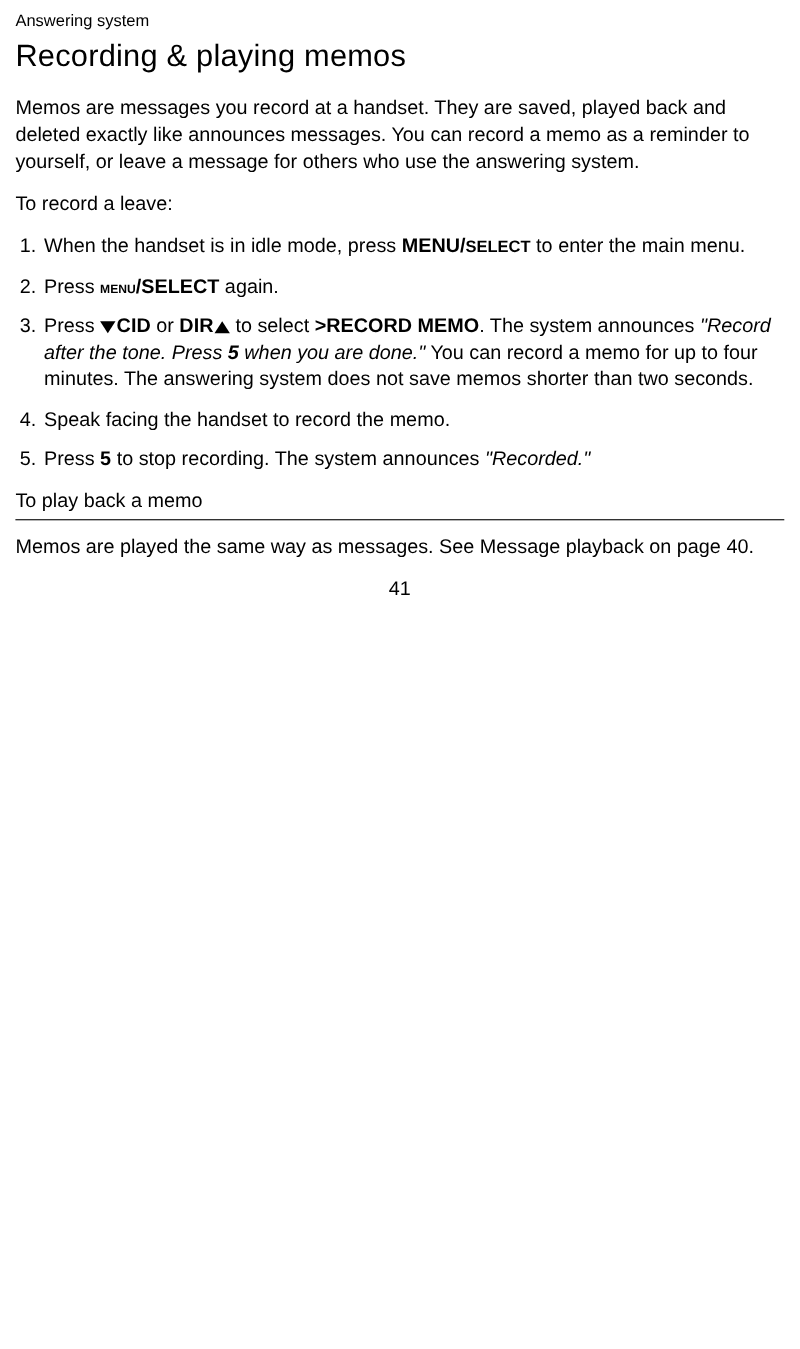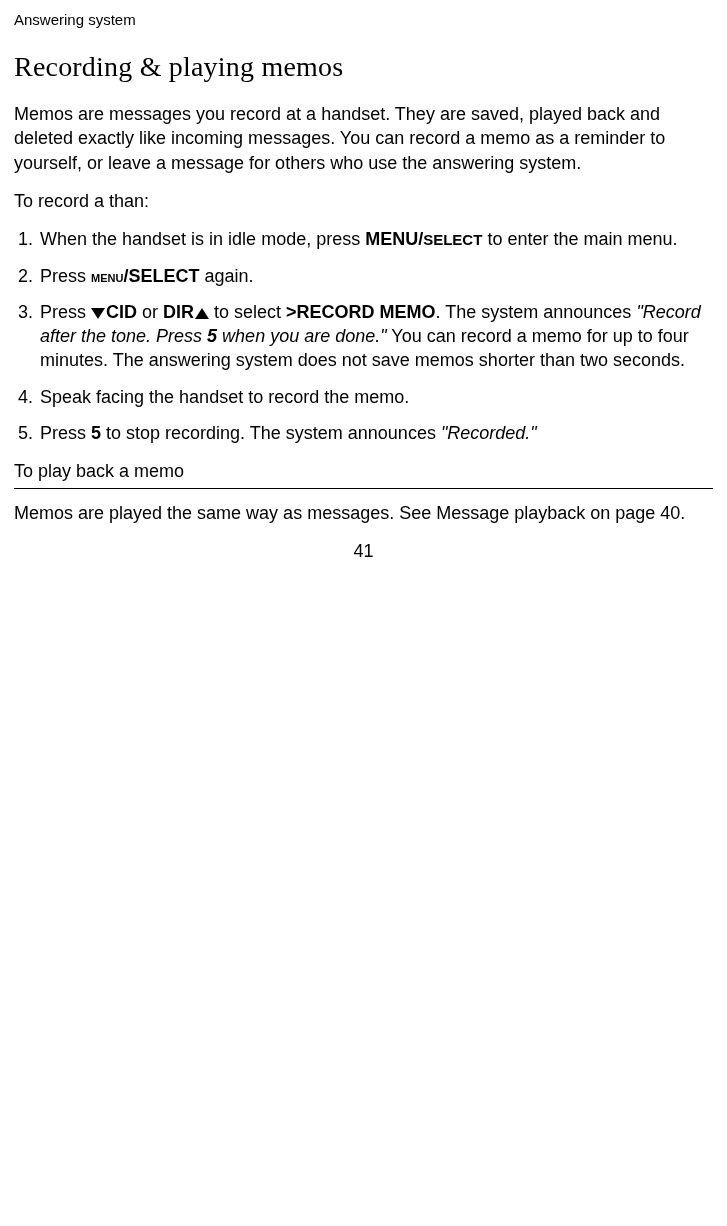--- a/index.html
+++ b/index.html
@@ -8,28 +8,27 @@
     color: #000;
     background: #fff;
     margin: 0;
     padding: 10px 14px 14px 14px;
     width: 727px;
     box-sizing: border-box;
     line-height: 1.35;
   }
   .header-label {
     font-size: 15px;
-    margin-bottom: 18px;
+    margin-bottom: 2px;
   }
   h1.title {
     font-size: 28px;
     font-weight: 400;
     margin: 0 0 16px 0;
     letter-spacing: 0.2px;
-    font-family: Liberation Serif, serif;
   }
   p { margin: 0 0 14px 0; }
   ol {
     margin: 0 0 14px 0;
     padding-left: 24px;
   }
   ol li {
     margin-bottom: 12px;
     padding-left: 2px;
   }
@@ -65,23 +64,23 @@
     font-size: 18px;
   }
 </style>
 </head>
 <body>
 
 <div class="header-label">Answering system</div>
 
 <h1 class="title">Recording &amp; playing memos</h1>
 
-<p>Memos are messages you record at a handset. They are saved, played back and deleted exactly like incoming messages. You can record a memo as a reminder to yourself, or leave a message for others who use the answering system.</p>
+<p>Memos are messages you record at a handset. They are saved, played back and deleted exactly like announces messages. You can record a memo as a reminder to yourself, or leave a message for others who use the answering system.</p>
 
-<p>To record a than:</p>
+<p>To record a leave:</p>
 
 <ol>
   <li>
     <span>When the handset is in idle mode, press </span><span class="bold">MENU/</span><span class="sc-bold" style="font-size:15px;">SELECT</span><span> to enter the main menu.</span>
   </li>
   <li>
     <span>Press </span><span class="sc-bold" style="font-size:11px;">MENU</span><span class="bold">/SELECT</span><span> again.</span>
   </li>
   <li>
     <span>Press </span><span class="tri-down"></span><span class="bold">CID</span><span> or </span><span class="bold">DIR</span><span class="tri-up"></span><span> to select </span><span class="bold">&gt;RECORD MEMO</span><span>. The system announces </span><span class="italic">"Record after the tone. Press </span><span class="italic bold">5</span><span class="italic"> when you are done."</span><span> You can record a memo for up to four minutes. The answering system does not save memos shorter than two seconds.</span>

